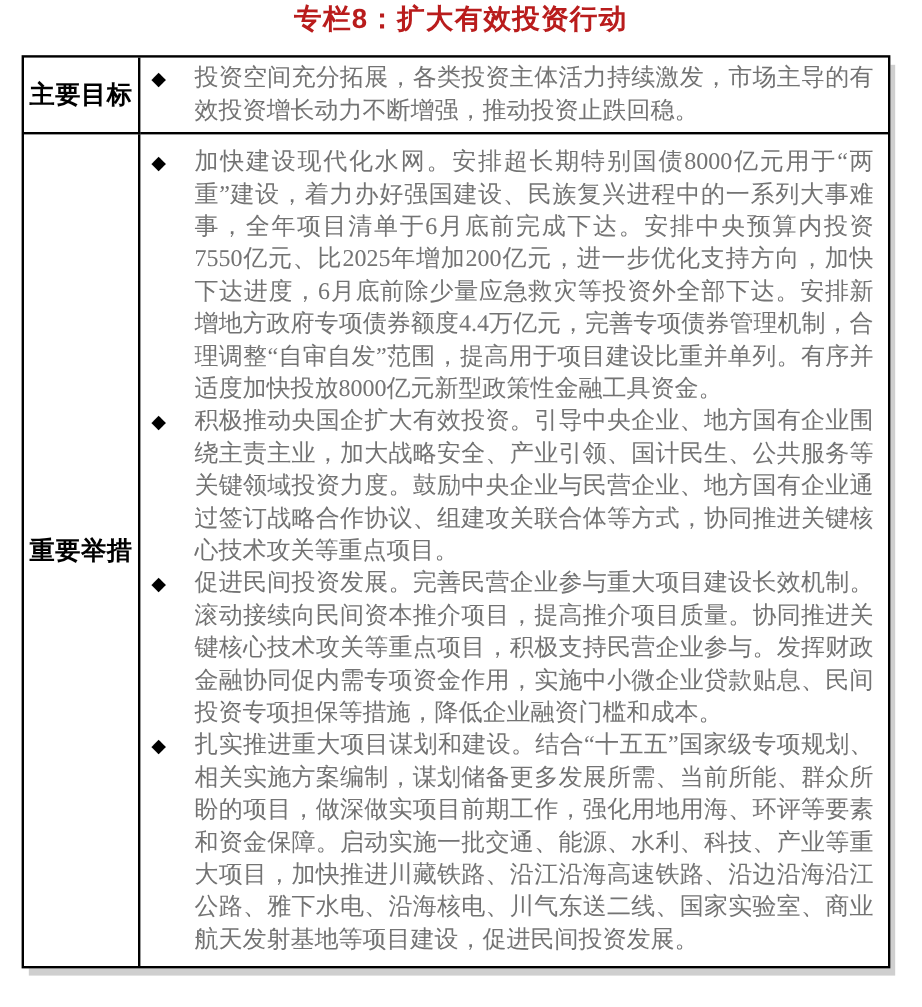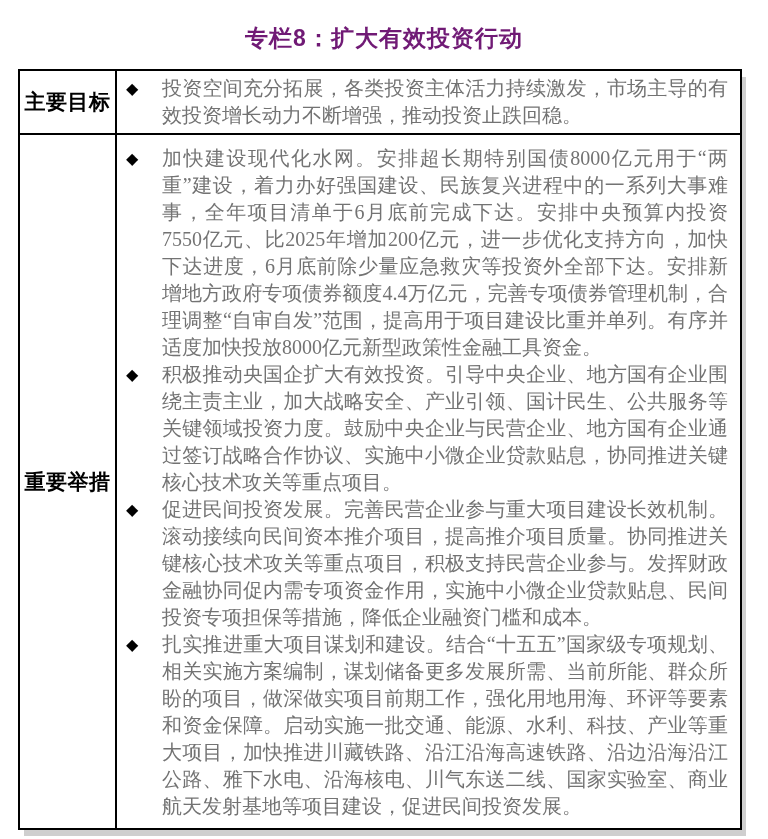--- a/index.html
+++ b/index.html
@@ -10,27 +10,26 @@
   .page {
     position: relative;
     width: 768px;
     height: 839px;
     background: #ffffff;
     overflow: hidden;
     color: #0a0a0a;
   }
   .box-title {
     margin: 0;
-    padding-top: 23px;
     text-align: center;
     font-family: "Liberation Sans", "DejaVu Sans", sans-serif;
     font-weight: bold;
     font-size: 23px;
     letter-spacing: 1px;
-    color: #701a75;
+    color: #b91c1c;
   }
   .column-table {
     margin-top: 15px;
     margin-left: 18px;
     width: 724px;
     border: 2px solid #000000;
     box-shadow: 5px 7px 0 -1px #cfcfcf;
     display: grid;
     grid-template-columns: 97px 1fr;
     background: #ffffff;
@@ -104,21 +103,21 @@
 
     <div class="content-cell measures">
 
       <div class="bullet-item">
         <span class="bullet-marker">◆</span>
         <span class="bullet-text">加快建设现代化水网。安排超长期特别国债8000亿元用于“两重”建设，着力办好强国建设、民族复兴进程中的一系列大事难事，全年项目清单于6月底前完成下达。安排中央预算内投资7550亿元、比2025年增加200亿元，进一步优化支持方向，加快下达进度，6月底前除少量应急救灾等投资外全部下达。安排新增地方政府专项债券额度4.4万亿元，完善专项债券管理机制，合理调整“自审自发”范围，提高用于项目建设比重并单列。有序并适度加快投放8000亿元新型政策性金融工具资金。</span>
       </div>
 
       <div class="bullet-item">
         <span class="bullet-marker">◆</span>
-        <span class="bullet-text">积极推动央国企扩大有效投资。引导中央企业、地方国有企业围绕主责主业，加大战略安全、产业引领、国计民生、公共服务等关键领域投资力度。鼓励中央企业与民营企业、地方国有企业通过签订战略合作协议、实施中小微企业贷款贴息，协同推进关键核心技术攻关等重点项目。</span>
+        <span class="bullet-text">积极推动央国企扩大有效投资。引导中央企业、地方国有企业围绕主责主业，加大战略安全、产业引领、国计民生、公共服务等关键领域投资力度。鼓励中央企业与民营企业、地方国有企业通过签订战略合作协议、组建攻关联合体等方式，协同推进关键核心技术攻关等重点项目。</span>
       </div>
 
       <div class="bullet-item">
         <span class="bullet-marker">◆</span>
         <span class="bullet-text">促进民间投资发展。完善民营企业参与重大项目建设长效机制。滚动接续向民间资本推介项目，提高推介项目质量。协同推进关键核心技术攻关等重点项目，积极支持民营企业参与。发挥财政金融协同促内需专项资金作用，实施中小微企业贷款贴息、民间投资专项担保等措施，降低企业融资门槛和成本。</span>
       </div>
 
       <div class="bullet-item">
         <span class="bullet-marker">◆</span>
         <span class="bullet-text">扎实推进重大项目谋划和建设。结合“十五五”国家级专项规划、相关实施方案编制，谋划储备更多发展所需、当前所能、群众所盼的项目，做深做实项目前期工作，强化用地用海、环评等要素和资金保障。启动实施一批交通、能源、水利、科技、产业等重大项目，加快推进川藏铁路、沿江沿海高速铁路、沿边沿海沿江公路、雅下水电、沿海核电、川气东送二线、国家实验室、商业航天发射基地等项目建设，促进民间投资发展。</span>

